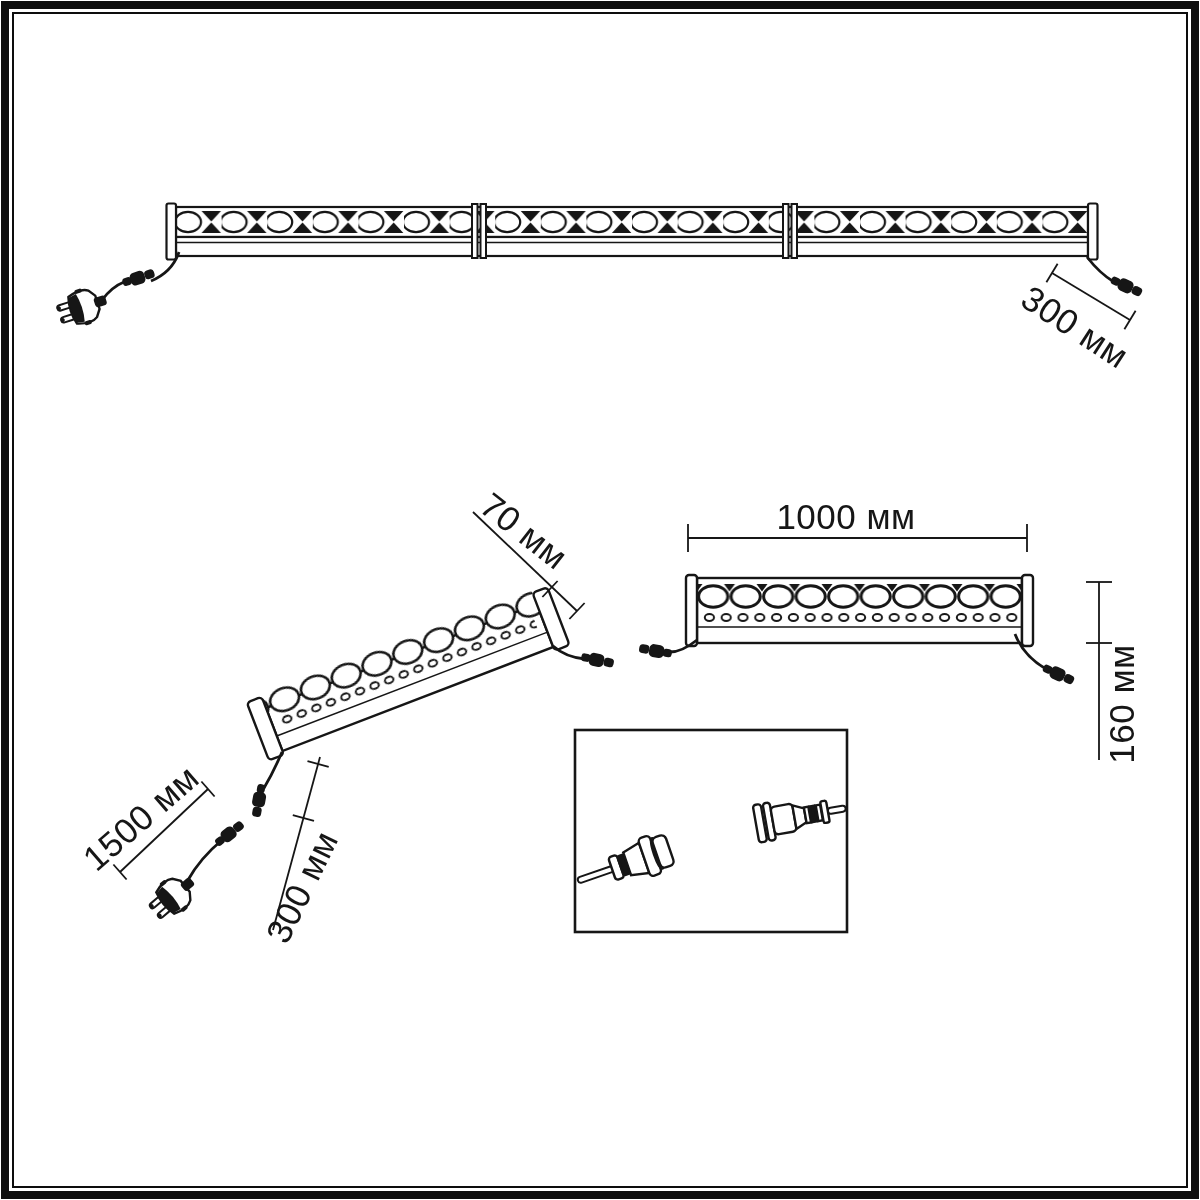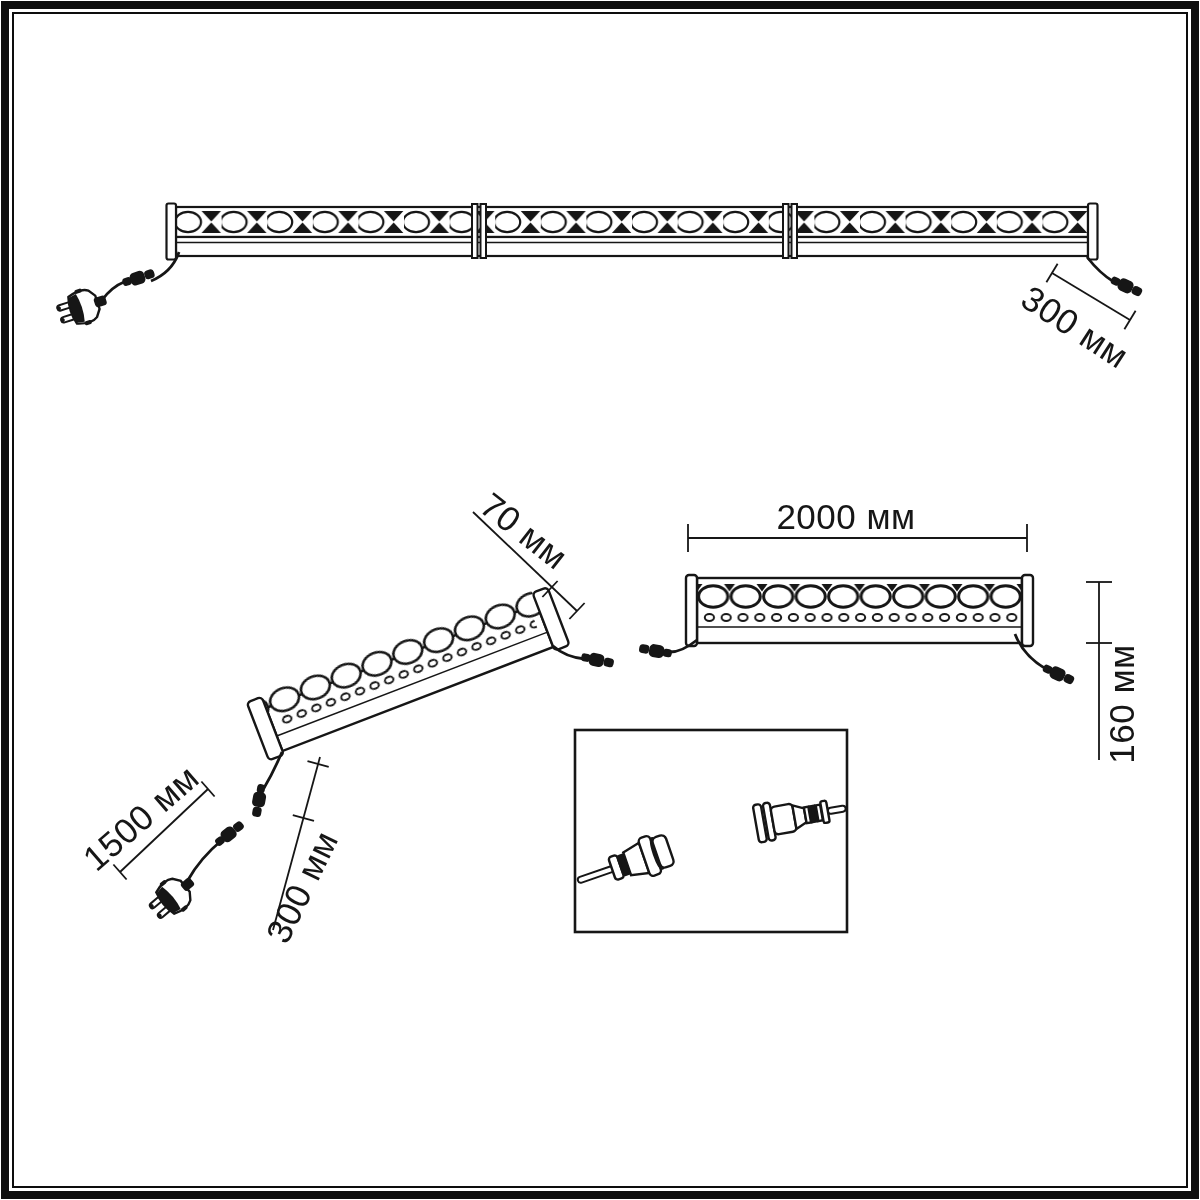--- a/index.html
+++ b/index.html
@@ -187,21 +187,21 @@
         <rect x="50" y="-8" width="4.5" height="16"></rect>
         <rect x="56" y="-8" width="4.5" height="16" fill="#161616"></rect>
         <rect x="62" y="-8" width="4.5" height="16"></rect>
         <rect x="67" y="-11" width="6" height="22" rx="2"></rect>
       </g>
     </g>
   </svg>
 
   <div class="lbl" style="left:1075px;top:327px;--r:33deg">300 мм</div>
   <div class="lbl" style="left:524px;top:531px;--r:38deg">70 мм</div>
-  <div class="lbl" style="left:846px;top:517px;--r:0deg">2000 мм</div>
+  <div class="lbl" style="left:846px;top:517px;--r:0deg">1000 мм</div>
   <div class="lbl" style="left:1122px;top:704px;--r:-90deg">160 мм</div>
   <div class="lbl" style="left:141px;top:818px;--r:-41deg">1500 мм</div>
   <div class="lbl" style="left:302px;top:887px;--r:-64deg">300 мм</div>
 
   <div class="frame-outer">
     <div class="frame-inner"></div>
   </div>
 </div>
 
 </body></html>

